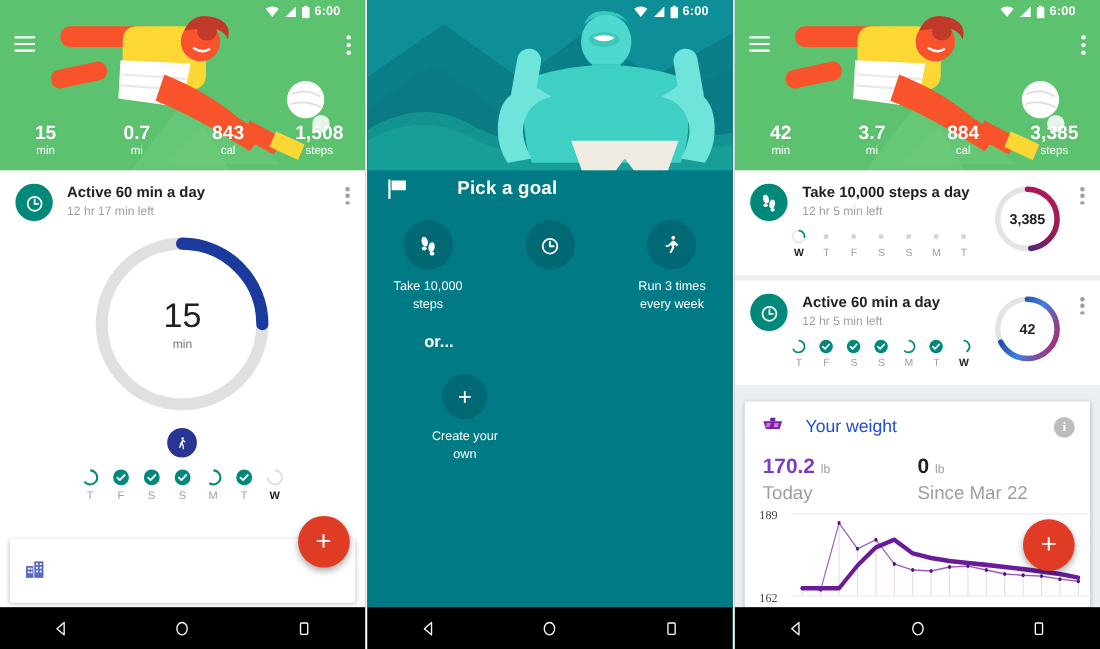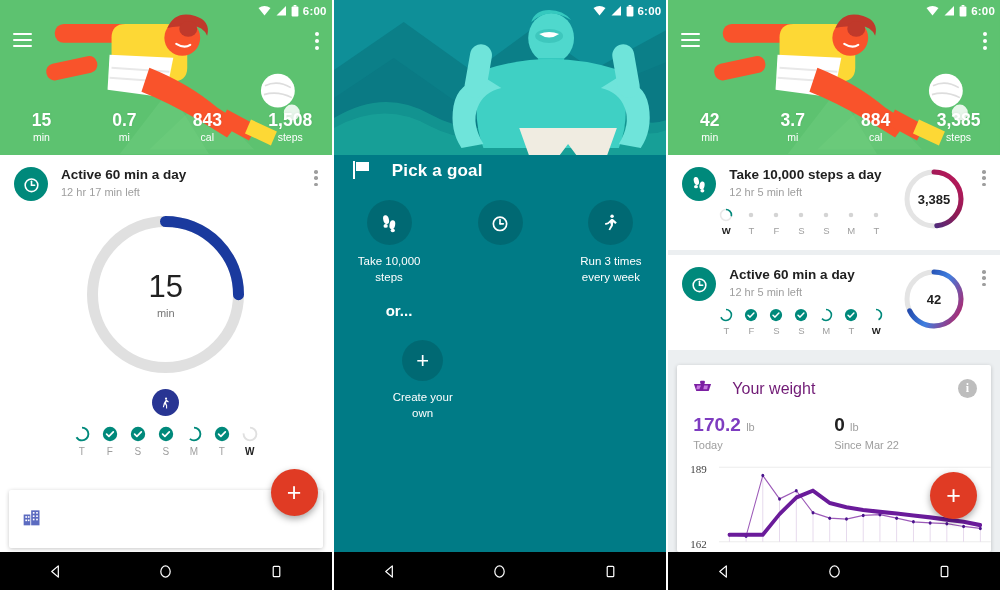--- a/index.html
+++ b/index.html
@@ -10,21 +10,21 @@
     overflow: hidden;
   }
   .screens { display: flex; width: 1000px; height: 590px; }
   .phone { position: relative; width: 333px; height: 590px; overflow: hidden; background: #eceff1; }
   .phone.p2 { width: 334px; }
 
   
   .statusbar {
     position: absolute; top: 0; left: 0; right: 0; height: 21px;
     display: flex; align-items: center; justify-content: flex-end;
-    gap: 4px; padding-right: 5px; z-index: 30;
+    gap: 4px; padding-right: 22px; z-index: 30;
   }
   .sb-time { color: #fff; font-size: 11.5px; font-weight: bold; letter-spacing: .2px; }
   .ic-wifi { width: 13px; height: 11px; position: relative; }
   .ic-wifi svg, .ic-sig svg, .ic-bat svg { display: block; }
 
   
   .hero { position: absolute; top: 0; left: 0; right: 0; height: 155px; background: #5dc270; overflow: hidden; }
   .hero-art { position: absolute; inset: 0; }
   .hamburger { position: absolute; left: 13px; top: 33px; width: 19px; height: 14px; z-index: 20; cursor: pointer; }
   .hamburger i { display: block; height: 2.4px; background: #fff; margin-bottom: 3.6px; border-radius: 1px; }
@@ -73,21 +73,21 @@
   .insight .tx .pct { color: #3f51b5; }
   .fab { position: absolute; width: 47px; height: 47px; border-radius: 50%; background: #e03b24;
     box-shadow: 0 3px 7px rgba(0,0,0,.35); display: flex; align-items: center; justify-content: center;
     color: #fff; font-size: 25px; font-weight: 300; line-height: 1; cursor: pointer; }
   .fab.p1 { right: 14px; bottom: 36px; }
   .fab.p3 { right: 14px; bottom: 33px; }
 
   
   .p2 { background: #007b86; }
   .hero2 { position: absolute; top: 0; left: 0; right: 0; height: 155px; overflow: hidden; background: #0b8e96; }
-  .pick-hd { position: absolute; top: 161px; left: 0; right: 0; display: flex; align-items: flex-start; padding-left: 18px; }
+  .pick-hd { position: absolute; top: 161px; left: 0; right: 0; display: flex; align-items: flex-end; padding-left: 18px; gap: 24px; }
   .pick-hd .flag { width: 20px; height: 18px; }
   .pick-hd .t { color: #fff; font-size: 17px; font-weight: bold; margin-left: 20px; letter-spacing: .2px; }
   .goals-row { position: absolute; top: 200px; left: 0; right: 0; display: flex; }
   .goal-opt { flex: 1; text-align: center; cursor: pointer; }
   .goal-opt .circ { width: 45px; height: 45px; border-radius: 50%; background: rgba(0,0,0,.14);
     margin: 0 auto; display: flex; align-items: center; justify-content: center; }
   .goal-opt .lab { color: #fff; font-size: 11.5px; line-height: 1.35; margin-top: 9px; }
   .or { position: absolute; top: 302px; left: 52px; color: #fff; font-size: 15px; font-weight: bold; }
   .create { position: absolute; top: 340px; left: 44px; width: 90px; text-align: center; cursor: pointer; }
   .create .circ { width: 41px; height: 41px; border-radius: 50%; background: rgba(0,0,0,.14);
@@ -110,30 +110,30 @@
     font-size: 13px; font-weight: bold; color: #212121; }
   .p3week { display: flex; gap: 1px; padding: 6px 0 10px 46px; }
   .p3day { width: 24px; text-align: center; }
   .p3day .dot { height: 16px; display: flex; align-items: center; justify-content: center; }
   .p3day .lbl { font-size: 9.5px; color: #9e9e9e; margin-top: 2px; }
   .p3day .lbl.today { color: #212121; font-weight: bold; }
 
   .wcard { background: #fff; position: absolute; left: 9px; right: 9px; top: 210px; bottom: 0;
     border-radius: 2px; box-shadow: 0 1px 4px rgba(0,0,0,.2); overflow: hidden; }
   .wcard-hd { display: flex; align-items: center; padding: 14px 14px 0 16px; }
-  .wcard-hd .t { font-size: 16px; color: #701a75; margin-left: 20px; flex: 1; }
+  .wcard-hd .t { font-size: 16px; color: #1d4ed8; margin-left: 20px; flex: 1; }
   .info-ic { width: 19px; height: 19px; border-radius: 50%; background: #bdbdbd; color: #fff;
     font-size: 12px; font-weight: bold; display: flex; align-items: center; justify-content: center;
     font-family: "Liberation Serif", serif; cursor: pointer; }
   .wvals { display: flex; padding: 16px 16px 0 16px; }
   .wval { flex: 0 0 50%; }
   .wval .big { font-size: 19px; font-weight: bold; color: #212121; }
   .wval .big.accent { color: #7e3cc0; }
   .wval .unit { font-size: 11px; color: #9e9e9e; font-weight: normal; }
-  .wval .sub { font-size: 11px; color: #9e9e9e; margin-top: 3px; }
+  .wval .sub { font-size: 17px; color: #9e9e9e; margin-top: 3px; }
   .wchart { position: absolute; left: 0; right: 0; top: 96px; bottom: 0; font-family: Liberation Serif, serif; }
   .ylab { position: absolute; font-size: 11px; color: #424242; left: 13px; }
 
   
   .navbar { position: absolute; left: 0; right: 0; bottom: 0; height: 38px; background: #000;
     display: flex; align-items: center; justify-content: space-around; z-index: 40; }
   .navbtn { cursor: pointer; display: flex; align-items: center; justify-content: center; width: 40px; height: 38px; }
   .divider { width: 2px; background: #fff; height: 590px; flex: 0 0 2px; }
 </style>
 </head>

